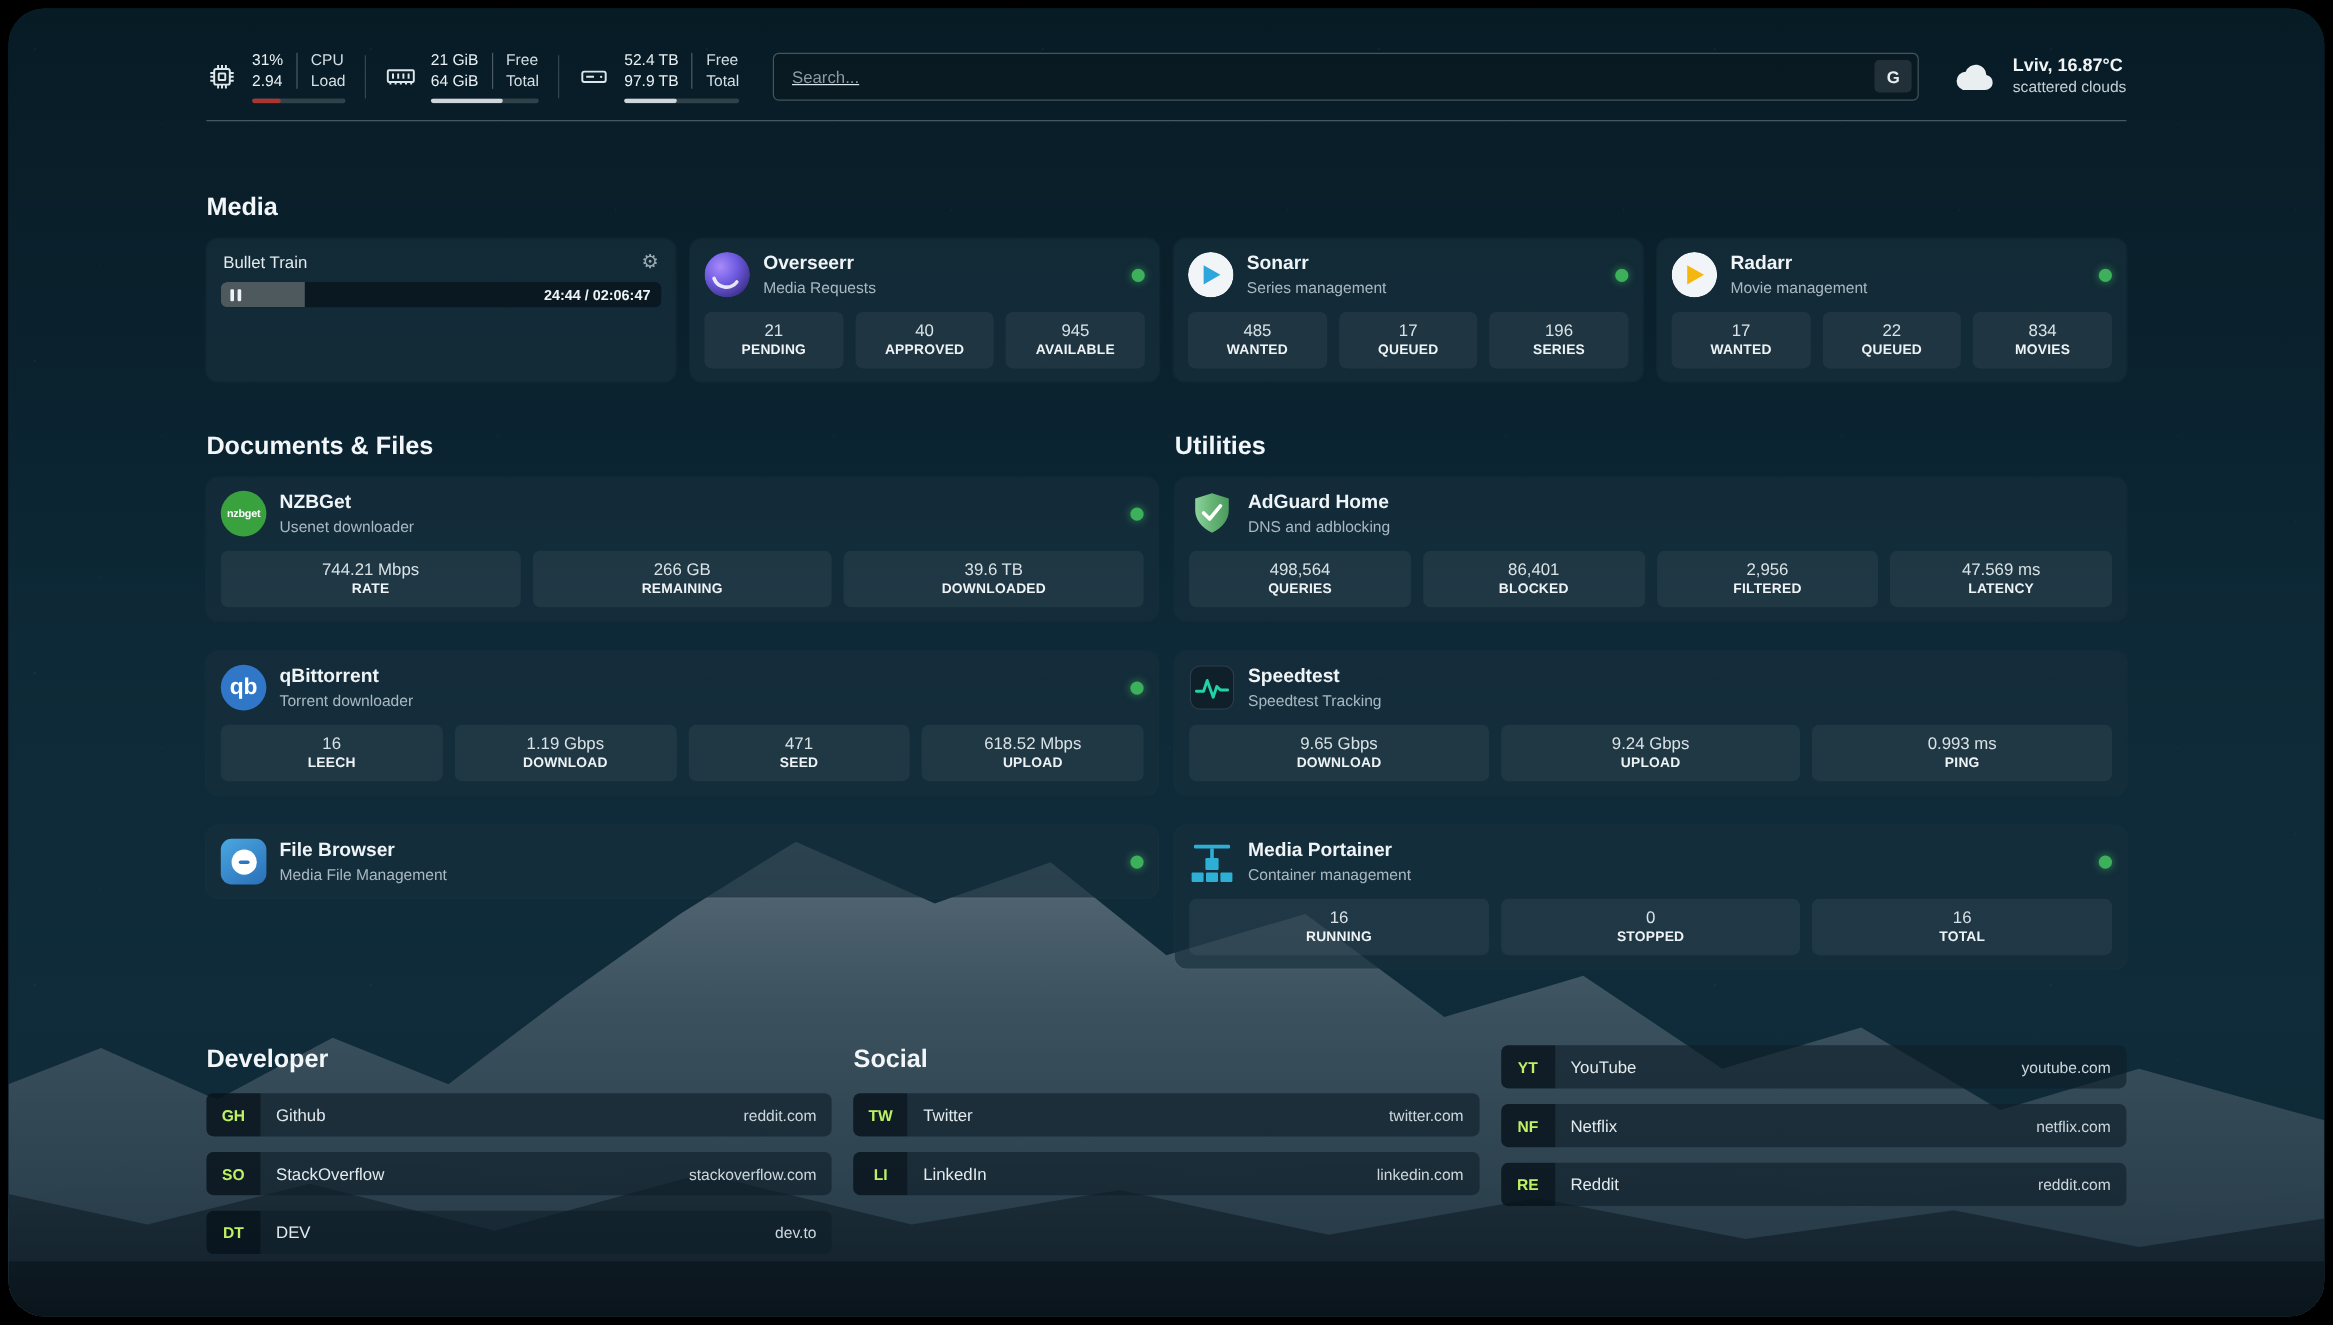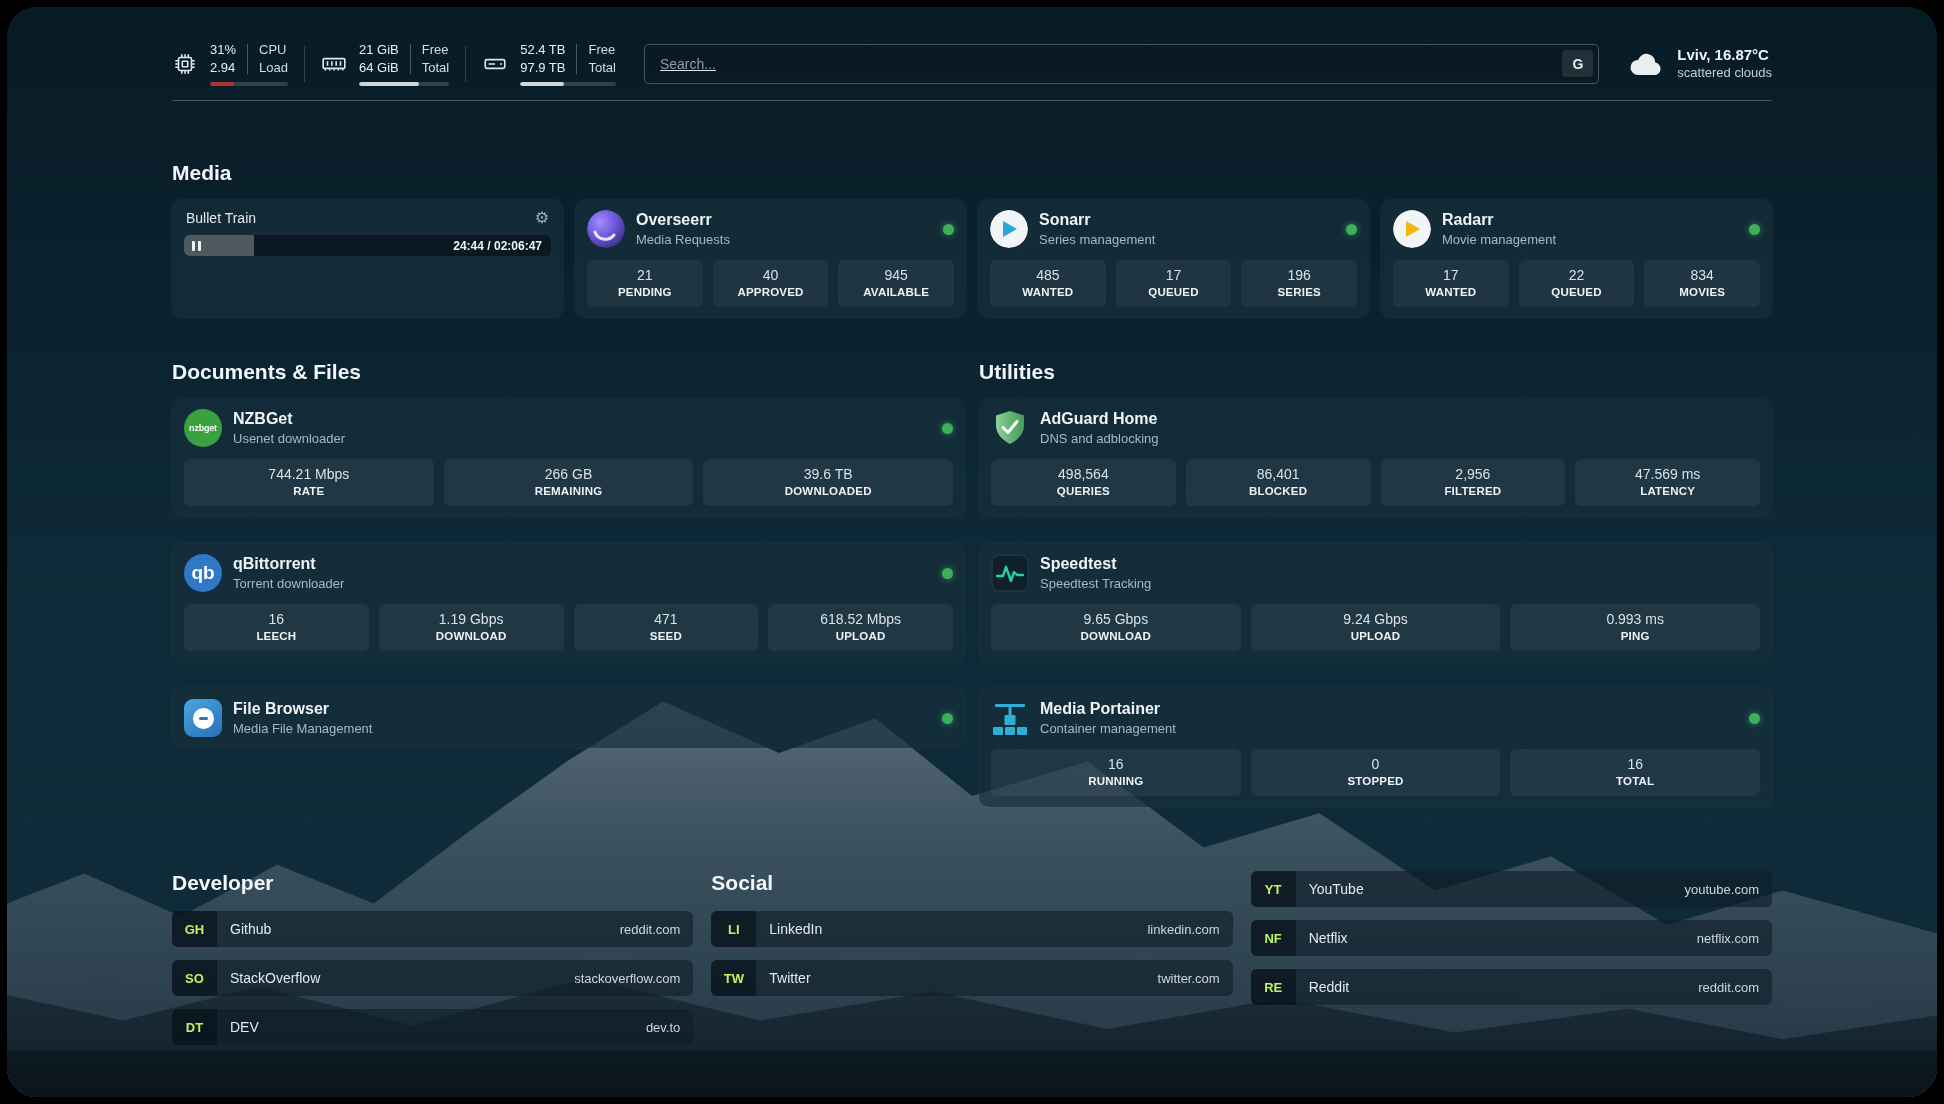--- a/index.html
+++ b/index.html
@@ -541,29 +541,29 @@
         <div class="bm-row">
           <span class="bm-abbr">DT</span>
           <span class="bm-name">DEV</span>
           <span class="bm-url">dev.to</span>
         </div>
       </div>
 
       <div>
         <h2 class="bm-title">Social</h2>
         <div class="bm-row">
+          <span class="bm-abbr">TW</span>
+          <span class="bm-name">Twitter</span>
+          <span class="bm-url">twitter.com</span>
+        </div>
+        <div class="bm-row">
           <span class="bm-abbr">LI</span>
           <span class="bm-name">LinkedIn</span>
           <span class="bm-url">linkedin.com</span>
         </div>
-        <div class="bm-row">
-          <span class="bm-abbr">TW</span>
-          <span class="bm-name">Twitter</span>
-          <span class="bm-url">twitter.com</span>
-        </div>
       </div>
 
       <div>
         <div class="bm-row">
           <span class="bm-abbr">YT</span>
           <span class="bm-name">YouTube</span>
           <span class="bm-url">youtube.com</span>
         </div>
         <div class="bm-row">
           <span class="bm-abbr">NF</span>

